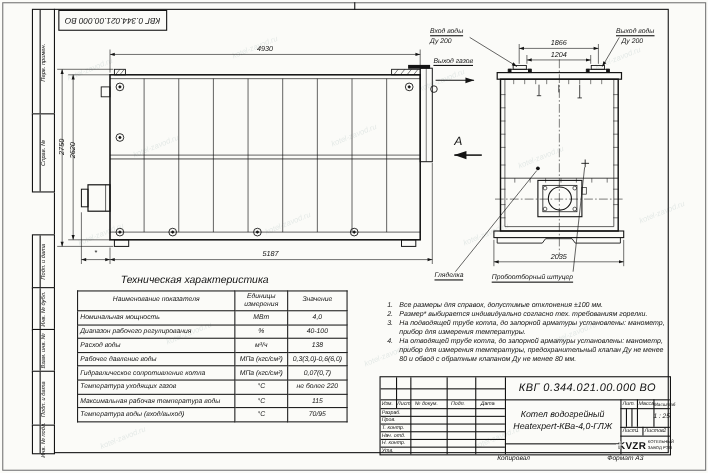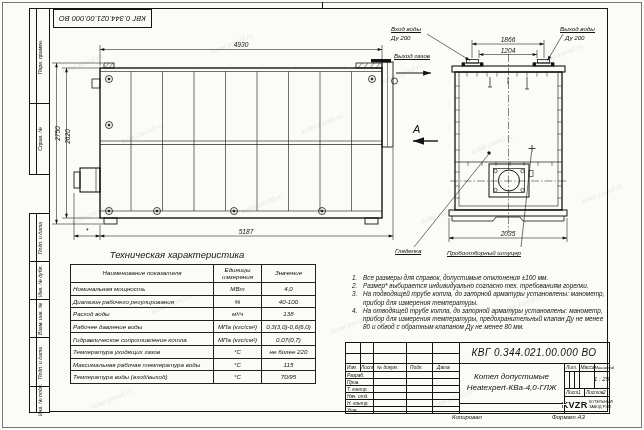--- a/index.html
+++ b/index.html
@@ -406,21 +406,21 @@
 
     <div class="tbt" style="left:1px;top:29.5px">Разраб.</div>
     <div class="tbt" style="left:1px;top:36.5px">Пров.</div>
     <div class="tbt" style="left:1px;top:43.5px">Т. контр.</div>
     <div class="tbt" style="left:1px;top:50.5px">Нач. отд.</div>
     <div class="tbt" style="left:1px;top:57.5px">Н. контр.</div>
     <div class="tbt" style="left:1px;top:64.5px">Утв.</div>
 
     <div class="abs" style="left:115px;top:22px;width:101px;height:36px;display:flex;flex-direction:column;
          align-items:center;justify-content:center;font-style:italic;font-size:8px;line-height:1.35;text-align:center">
-      <span>Котел допустимые</span>
+      <span>Котел водогрейный</span>
       <span>Heatexpert-КВа-4,0-ГЛЖ</span>
     </div>
 
     <div class="tbt" style="left:220px;top:21.5px">Лит.</div>
     <div class="tbt" style="left:234.5px;top:21.5px">Масса</div>
     <div class="tbt" style="left:248.5px;top:21.5px;font-size:4.2px">Масштаб</div>
     <div class="abs it" style="left:248px;top:33px;width:15px;text-align:center;font-size:6px">1 : 25</div>
 
     <div class="tbt" style="left:220px;top:46.5px">Лист</div>
     <div class="tbt" style="left:232px;top:46.5px">1</div>

